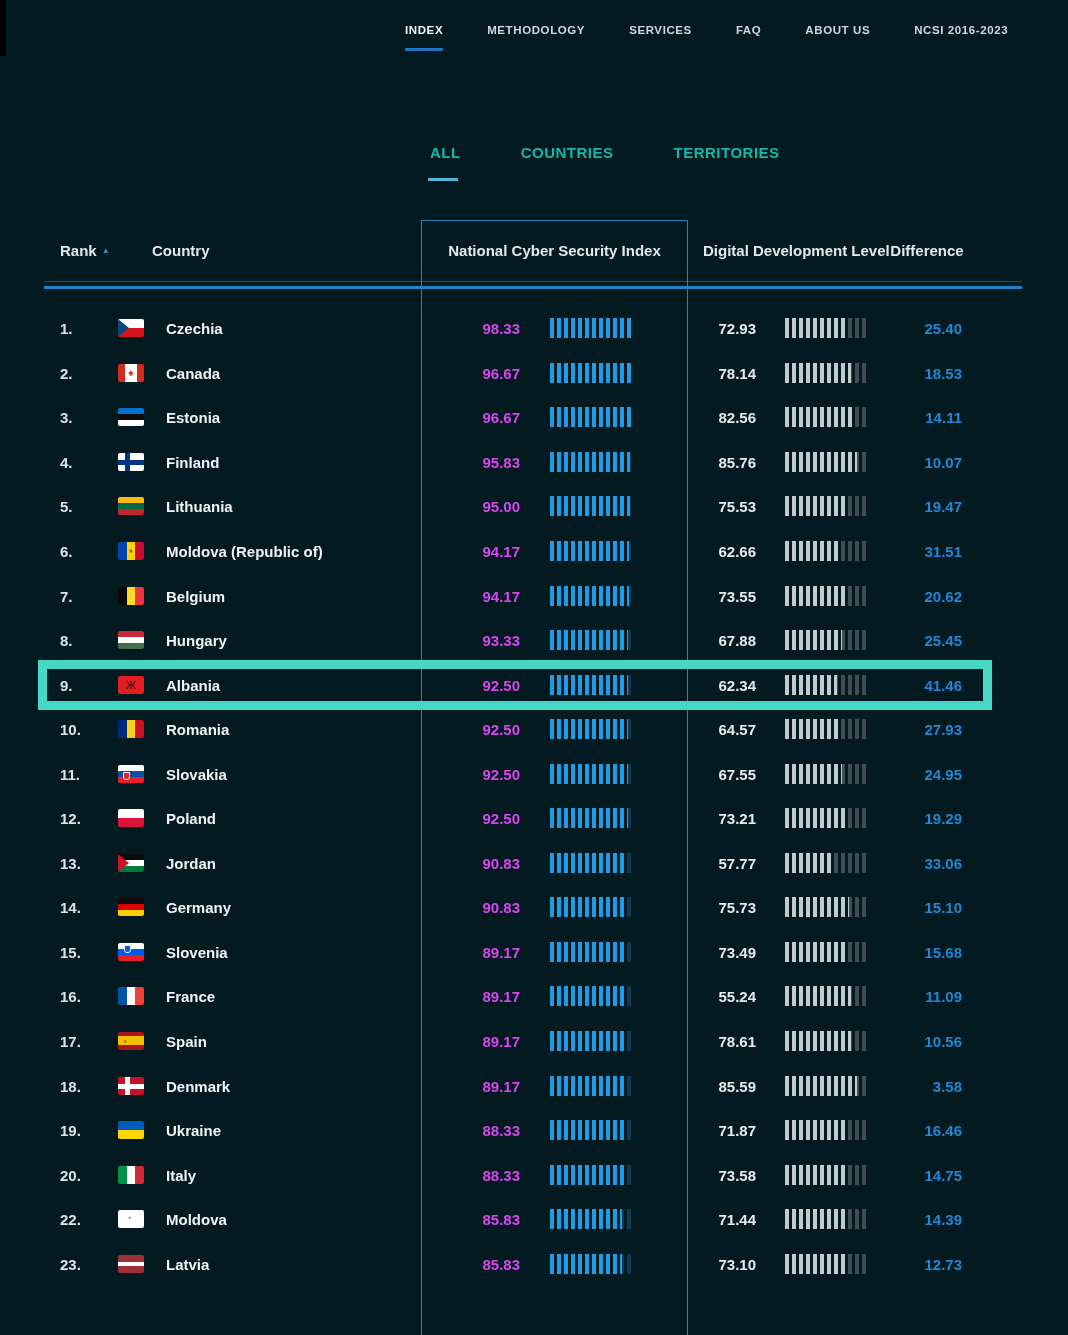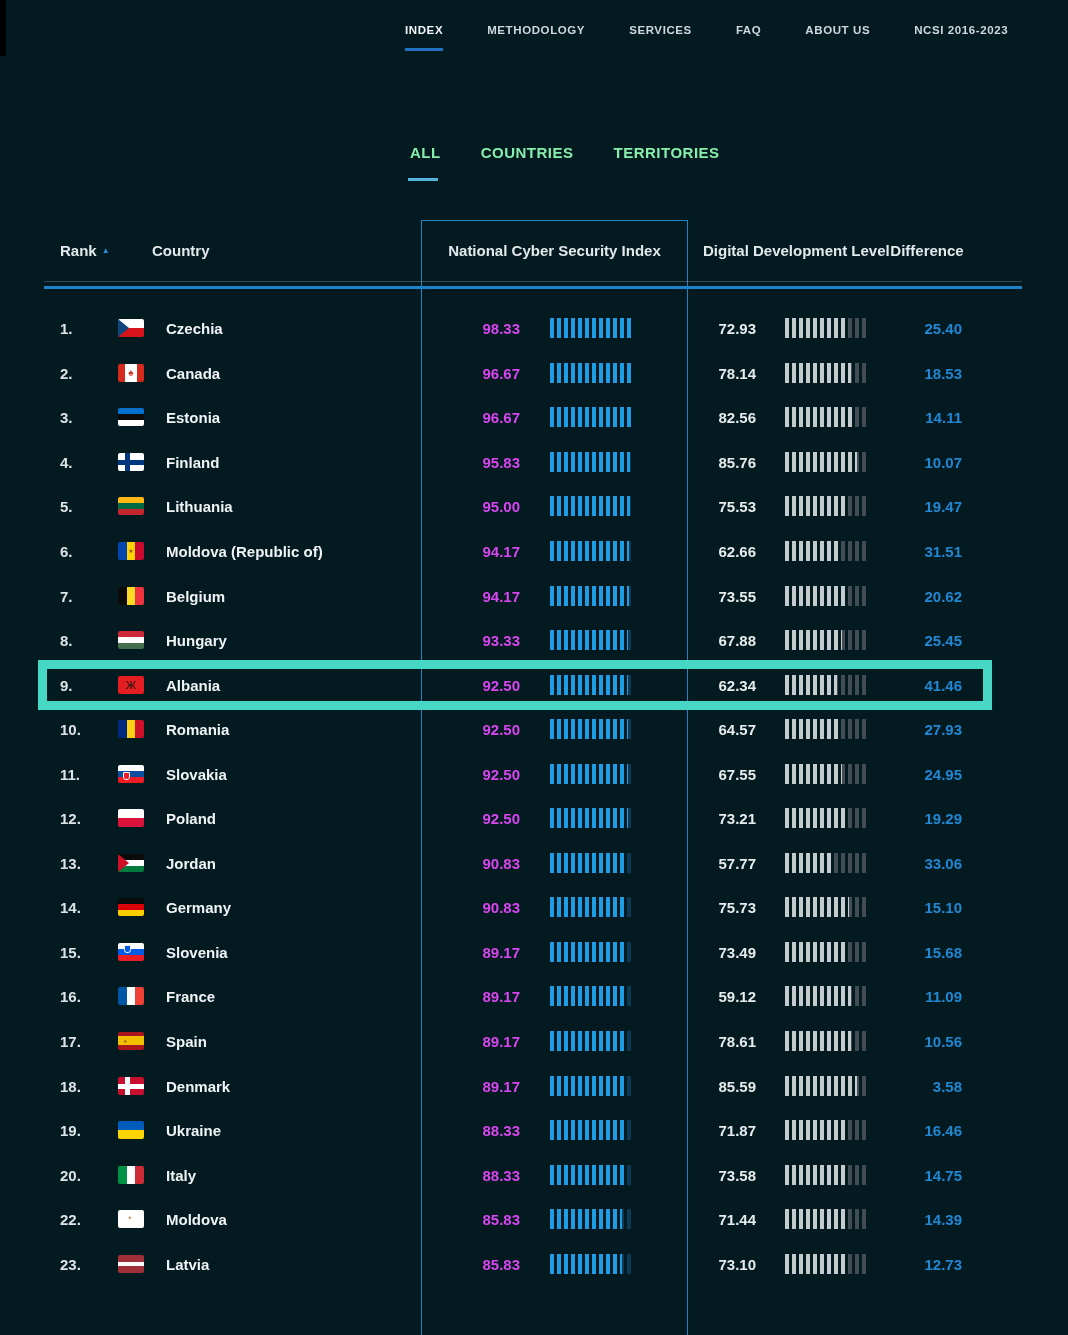--- a/index.html
+++ b/index.html
@@ -20,21 +20,21 @@
   }
   .nav-item.active { color:#f2f6f7; }
   .nav-item.active::after {
     content:""; position:absolute; left:0; right:0; bottom:-15px; height:3px; background:#2272c2;
   }
 
   
   .tabs { position:absolute; left:410px; top:144px; display:flex; gap:40px; }
   .tab {
     font-size:15px; font-weight:bold; letter-spacing:.5px; text-transform:uppercase;
-    color:#86efac; position:relative; cursor:pointer; white-space:nowrap;
+    color:#14b8a6; position:relative; cursor:pointer; white-space:nowrap;margin-left:20px;
   }
   .tab.active::after {
     content:""; position:absolute; left:-2px; width:30px; bottom:-20px; height:3px; background:#55b4dd;
   }
 
   
   .table { position:absolute; left:44px; top:0; width:978px; height:1335px; }
 
   .ncsi-frame {
     position:absolute; left:377px; top:220px; width:267px; height:1115px;
@@ -357,21 +357,21 @@
     <span class="diff-val">15.68</span>
   </div>
         <div class="row">
     <span class="rank">16.</span>
     <span class="flag" style="background: linear-gradient(90deg, rgb(0, 85, 164) 0%, rgb(0, 85, 164) 33.3333%, rgb(255, 255, 255) 33.3333%, rgb(255, 255, 255) 66.6667%, rgb(239, 65, 53) 66.6667%, rgb(239, 65, 53) 100%);"></span>
     <span class="country">France</span>
     <span class="ncsi-val">89.17</span>
     <div class="bar bar-ncsi">
             <div class="fill" style="width: 89.17%;"></div>
           </div>
-    <span class="ddl-val">59.12</span>
+    <span class="ddl-val">55.24</span>
     <div class="bar bar-ddl">
             <div class="fill" style="width: 78.08%;"></div>
           </div>
     <span class="diff-val">11.09</span>
   </div>
         <div class="row">
     <span class="rank">17.</span>
     <span class="flag" style="background: linear-gradient(rgb(170, 21, 27) 0%, rgb(170, 21, 27) 25%, rgb(241, 191, 0) 25%, rgb(241, 191, 0) 75%, rgb(170, 21, 27) 75%, rgb(170, 21, 27) 100%);">
             <div class="fo fo-glyph" style="color: rgb(156, 107, 16); font-size: 5px; left: 5px; top: 7px;">★</div>
           </span>

